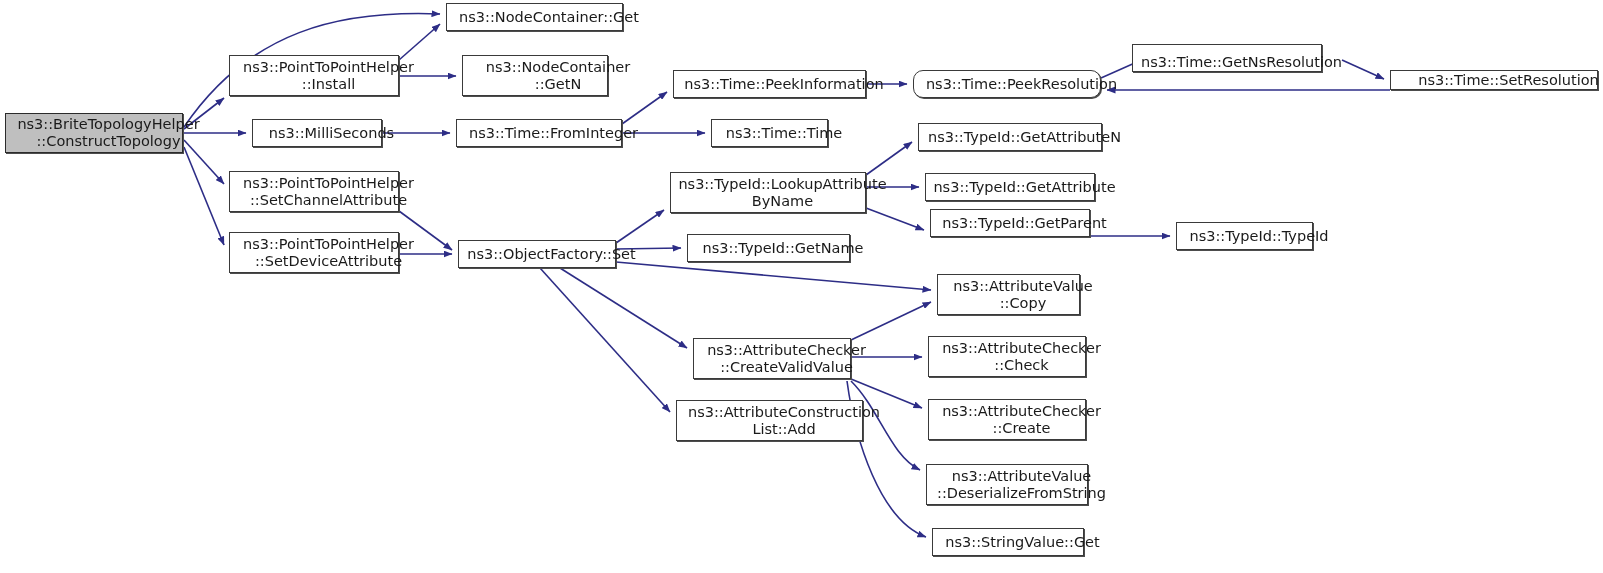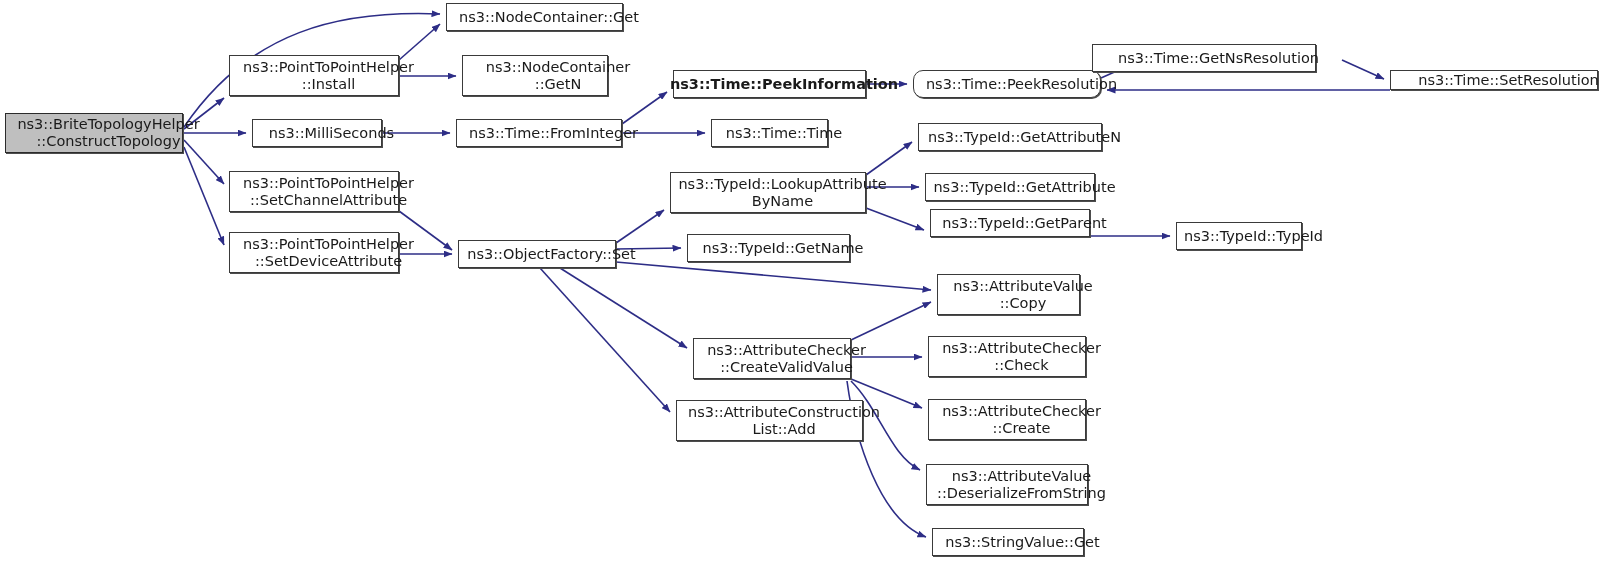--- a/index.html
+++ b/index.html
@@ -95,36 +95,36 @@
   <div id="node-layer">
       <div class="node root" style="left: 5px; top: 113px; width: 178px; height: 40px;"><span>ns3::BriteTopologyHelper
 ::ConstructTopology</span></div>
       <div class="node" style="left: 446px; top: 3px; width: 177px; height: 28px;"><span>ns3::NodeContainer::Get</span></div>
       <div class="node" style="left: 229px; top: 55px; width: 170px; height: 41px;"><span>ns3::PointToPointHelper
 ::Install</span></div>
       <div class="node" style="left: 462px; top: 55px; width: 146px; height: 41px; padding-left: 17px;"><span>ns3::NodeContainer
 ::GetN</span></div>
       <div class="node" style="left: 252px; top: 119px; width: 130px; height: 28px;"><span>ns3::MilliSeconds</span></div>
       <div class="node" style="left: 456px; top: 119px; width: 166px; height: 28px;"><span>ns3::Time::FromInteger</span></div>
-      <div class="node" style="left: 673px; top: 70px; width: 193px; height: 28px; font-weight: bold;"><span>ns3::Time::PeekInformation</span></div>
+      <div class="node" style="left: 673px; top: 70px; width: 193px; height: 28px;"><span>ns3::Time::PeekInformation</span></div>
       <div class="node" style="left: 913px; top: 70px; width: 188px; height: 28px; border-radius: 10px;"><span>ns3::Time::PeekResolution</span></div>
-      <div class="node" style="left: 1092px; top: 44px; width: 224px; height: 28px;"><span>ns3::Time::GetNsResolution</span></div>
+      <div class="node" style="left: 1132px; top: 44px; width: 190px; height: 28px; align-items: flex-end;"><span>ns3::Time::GetNsResolution</span></div>
       <div class="node" style="left: 1390px; top: 70px; width: 208px; height: 20px;"><span>ns3::Time::SetResolution</span></div>
       <div class="node" style="left: 711px; top: 119px; width: 117px; height: 28px;"><span>ns3::Time::Time</span></div>
       <div class="node" style="left: 229px; top: 171px; width: 170px; height: 41px;"><span>ns3::PointToPointHelper
 ::SetChannelAttribute</span></div>
       <div class="node" style="left: 229px; top: 232px; width: 170px; height: 41px;"><span>ns3::PointToPointHelper
 ::SetDeviceAttribute</span></div>
       <div class="node" style="left: 458px; top: 240px; width: 158px; height: 28px;"><span>ns3::ObjectFactory::Set</span></div>
       <div class="node" style="left: 670px; top: 172px; width: 196px; height: 41px;"><span>ns3::TypeId::LookupAttribute
 ByName</span></div>
       <div class="node" style="left: 918px; top: 123px; width: 184px; height: 28px;"><span>ns3::TypeId::GetAttributeN</span></div>
       <div class="node" style="left: 925px; top: 173px; width: 170px; height: 28px; text-align: right;"><span>ns3::TypeId::GetAttribute</span></div>
       <div class="node" style="left: 930px; top: 209px; width: 160px; height: 28px;"><span>ns3::TypeId::GetParent</span></div>
-      <div class="node" style="left: 1176px; top: 222px; width: 126px; height: 28px;"><span>ns3::TypeId::TypeId</span></div>
+      <div class="node" style="left: 1176px; top: 222px; width: 137px; height: 28px;"><span>ns3::TypeId::TypeId</span></div>
       <div class="node" style="left: 687px; top: 234px; width: 163px; height: 28px;"><span>ns3::TypeId::GetName</span></div>
       <div class="node" style="left: 937px; top: 274px; width: 143px; height: 41px;"><span>ns3::AttributeValue
 ::Copy</span></div>
       <div class="node" style="left: 693px; top: 338px; width: 158px; height: 41px;"><span>ns3::AttributeChecker
 ::CreateValidValue</span></div>
       <div class="node" style="left: 928px; top: 336px; width: 158px; height: 41px;"><span>ns3::AttributeChecker
 ::Check</span></div>
       <div class="node" style="left: 676px; top: 400px; width: 187px; height: 41px;"><span>ns3::AttributeConstruction
 List::Add</span></div>
       <div class="node" style="left: 928px; top: 399px; width: 158px; height: 41px;"><span>ns3::AttributeChecker

